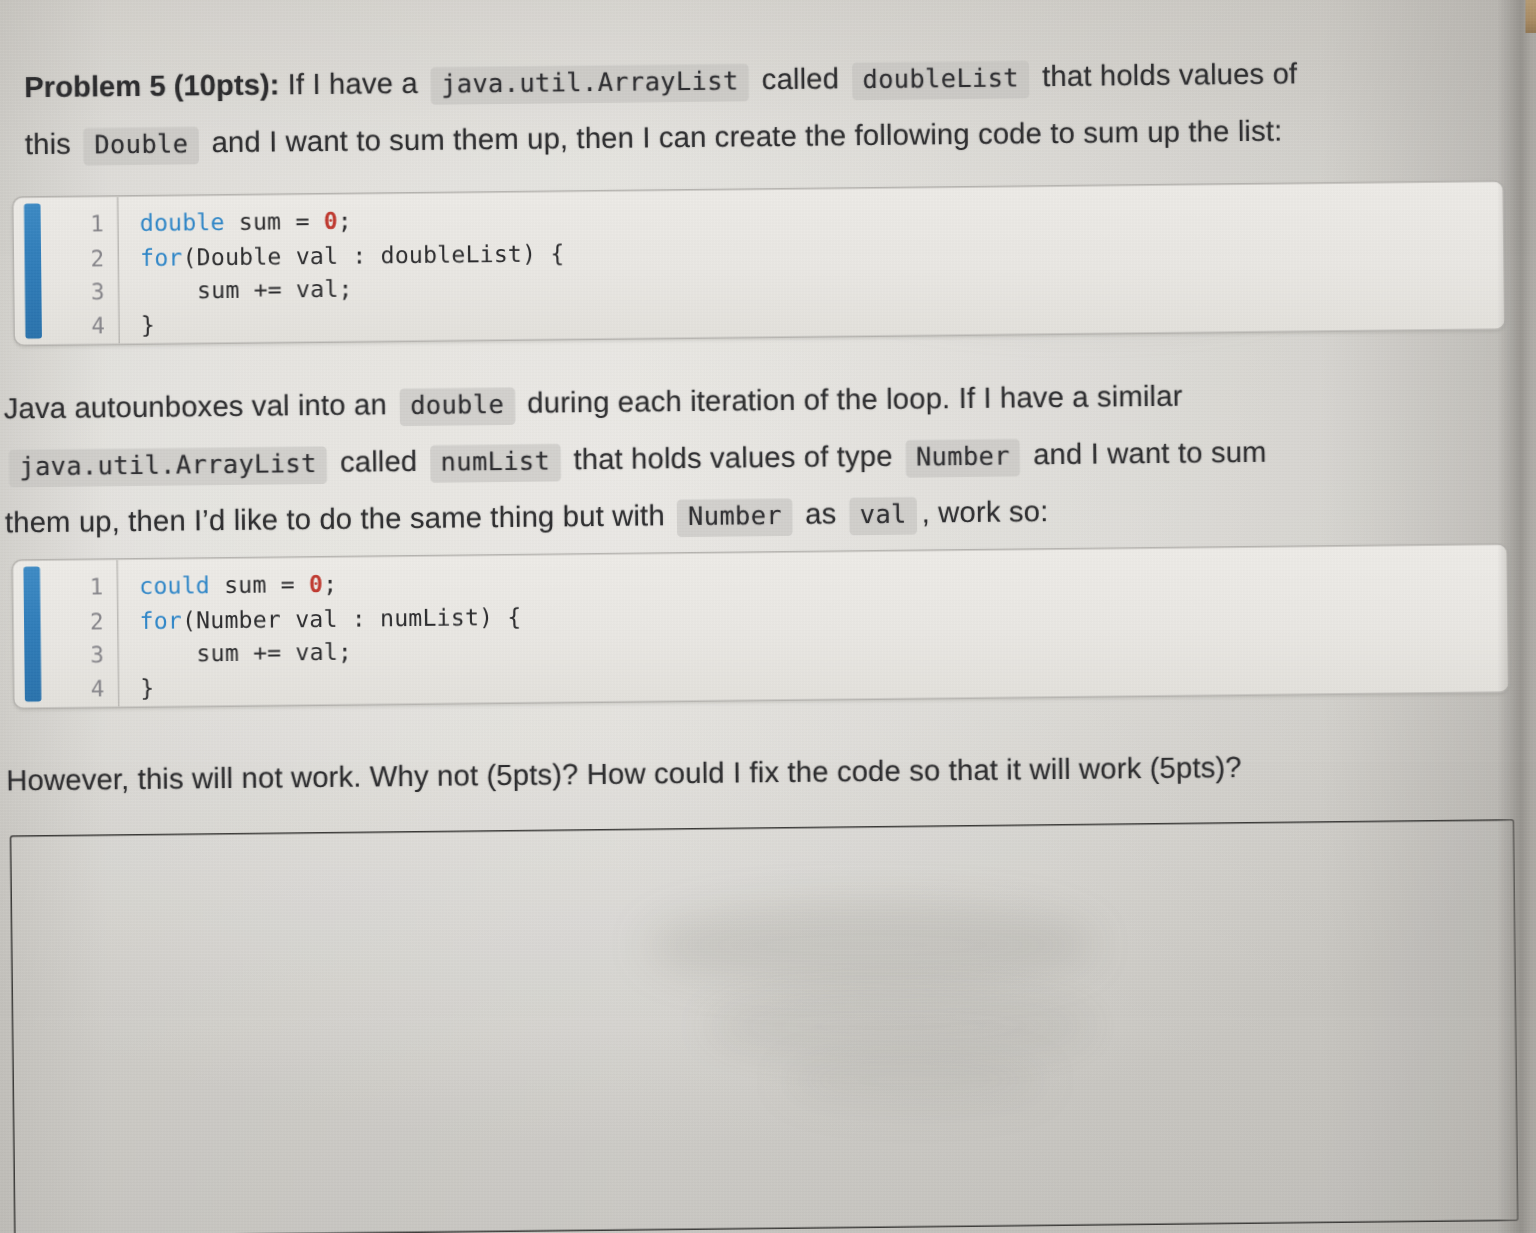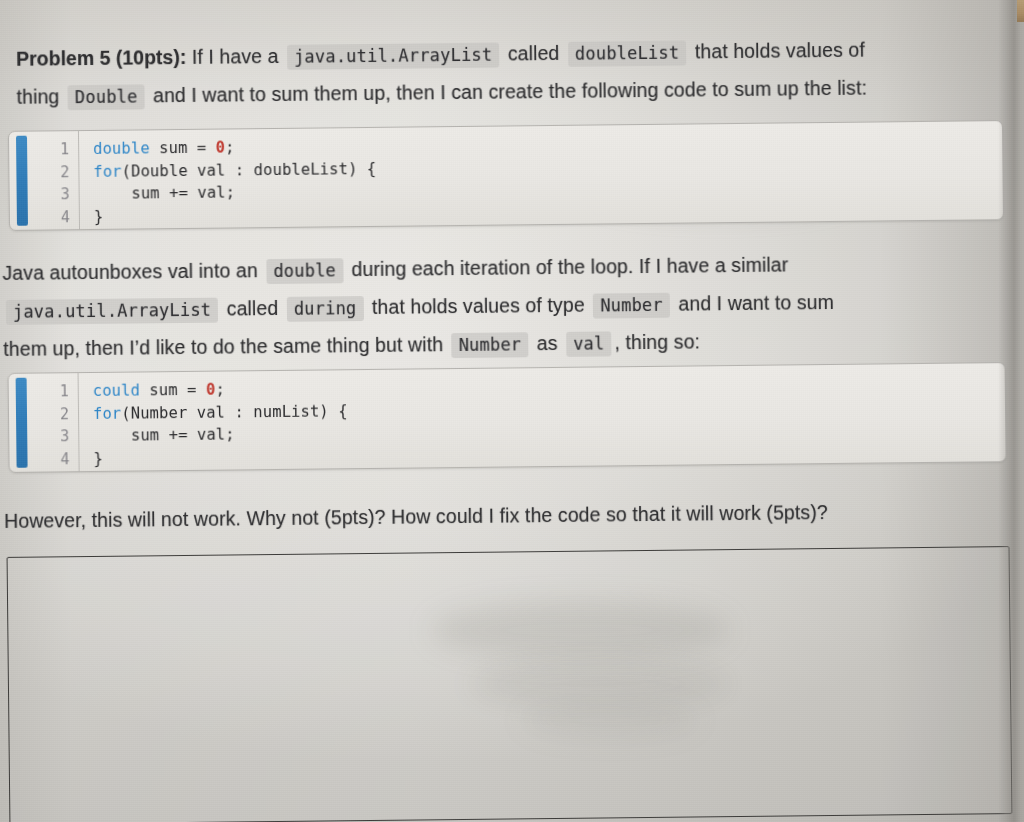--- a/index.html
+++ b/index.html
@@ -189,21 +189,21 @@
     <div class="para" style="left:20px; top:36px;">
       <span class="ln">
         <b class="bold">Problem 5 (10pts):</b>
         <span>If I have a</span>
         <code class="chip">java.util.ArrayList</code>
         <span>called</span>
         <code class="chip">doubleList</code>
         <span>that holds values of</span>
       </span>
       <span class="ln">
-        <span>thing</span>
+        <span>this</span>
         <code class="chip">Double</code>
         <span>and I want to sum them up, then I can create the following code to sum up the list:</span>
       </span>
     </div>
 
     <div class="codeblock" style="left:11px; top:126px; width:995px; height:100px;">
       <div class="cb-bar"></div>
       <div class="cb-gutter" id="cb1-gutter">
           <div>1</div>
           <div>2</div>
@@ -215,30 +215,30 @@
 
     <div class="para" style="left:4px; top:250px;">
       <span class="ln">
         <span>Java autounboxes val into an</span>
         <code class="chip">double</code>
         <span>during each iteration of the loop. If I have a similar</span>
       </span>
       <span class="ln">
         <code class="chip">java.util.ArrayList</code>
         <span>called</span>
-        <code class="chip">during</code>
+        <code class="chip">numList</code>
         <span>that holds values of type</span>
         <code class="chip">Number</code>
         <span>and I want to sum</span>
       </span>
       <span class="ln">
         <span>them up, then I’d like to do the same thing but with</span>
         <code class="chip">Number</code>
         <span>as</span>
-        <code class="chip">val</code><span>, thing so:</span>
+        <code class="chip">val</code><span>, work so:</span>
       </span>
     </div>
 
     <div class="codeblock" style="left:8px; top:368px; width:998px; height:100px;">
       <div class="cb-bar"></div>
       <div class="cb-gutter" id="cb2-gutter">
           <div>1</div>
           <div>2</div>
           <div>3</div>
           <div>4</div>

